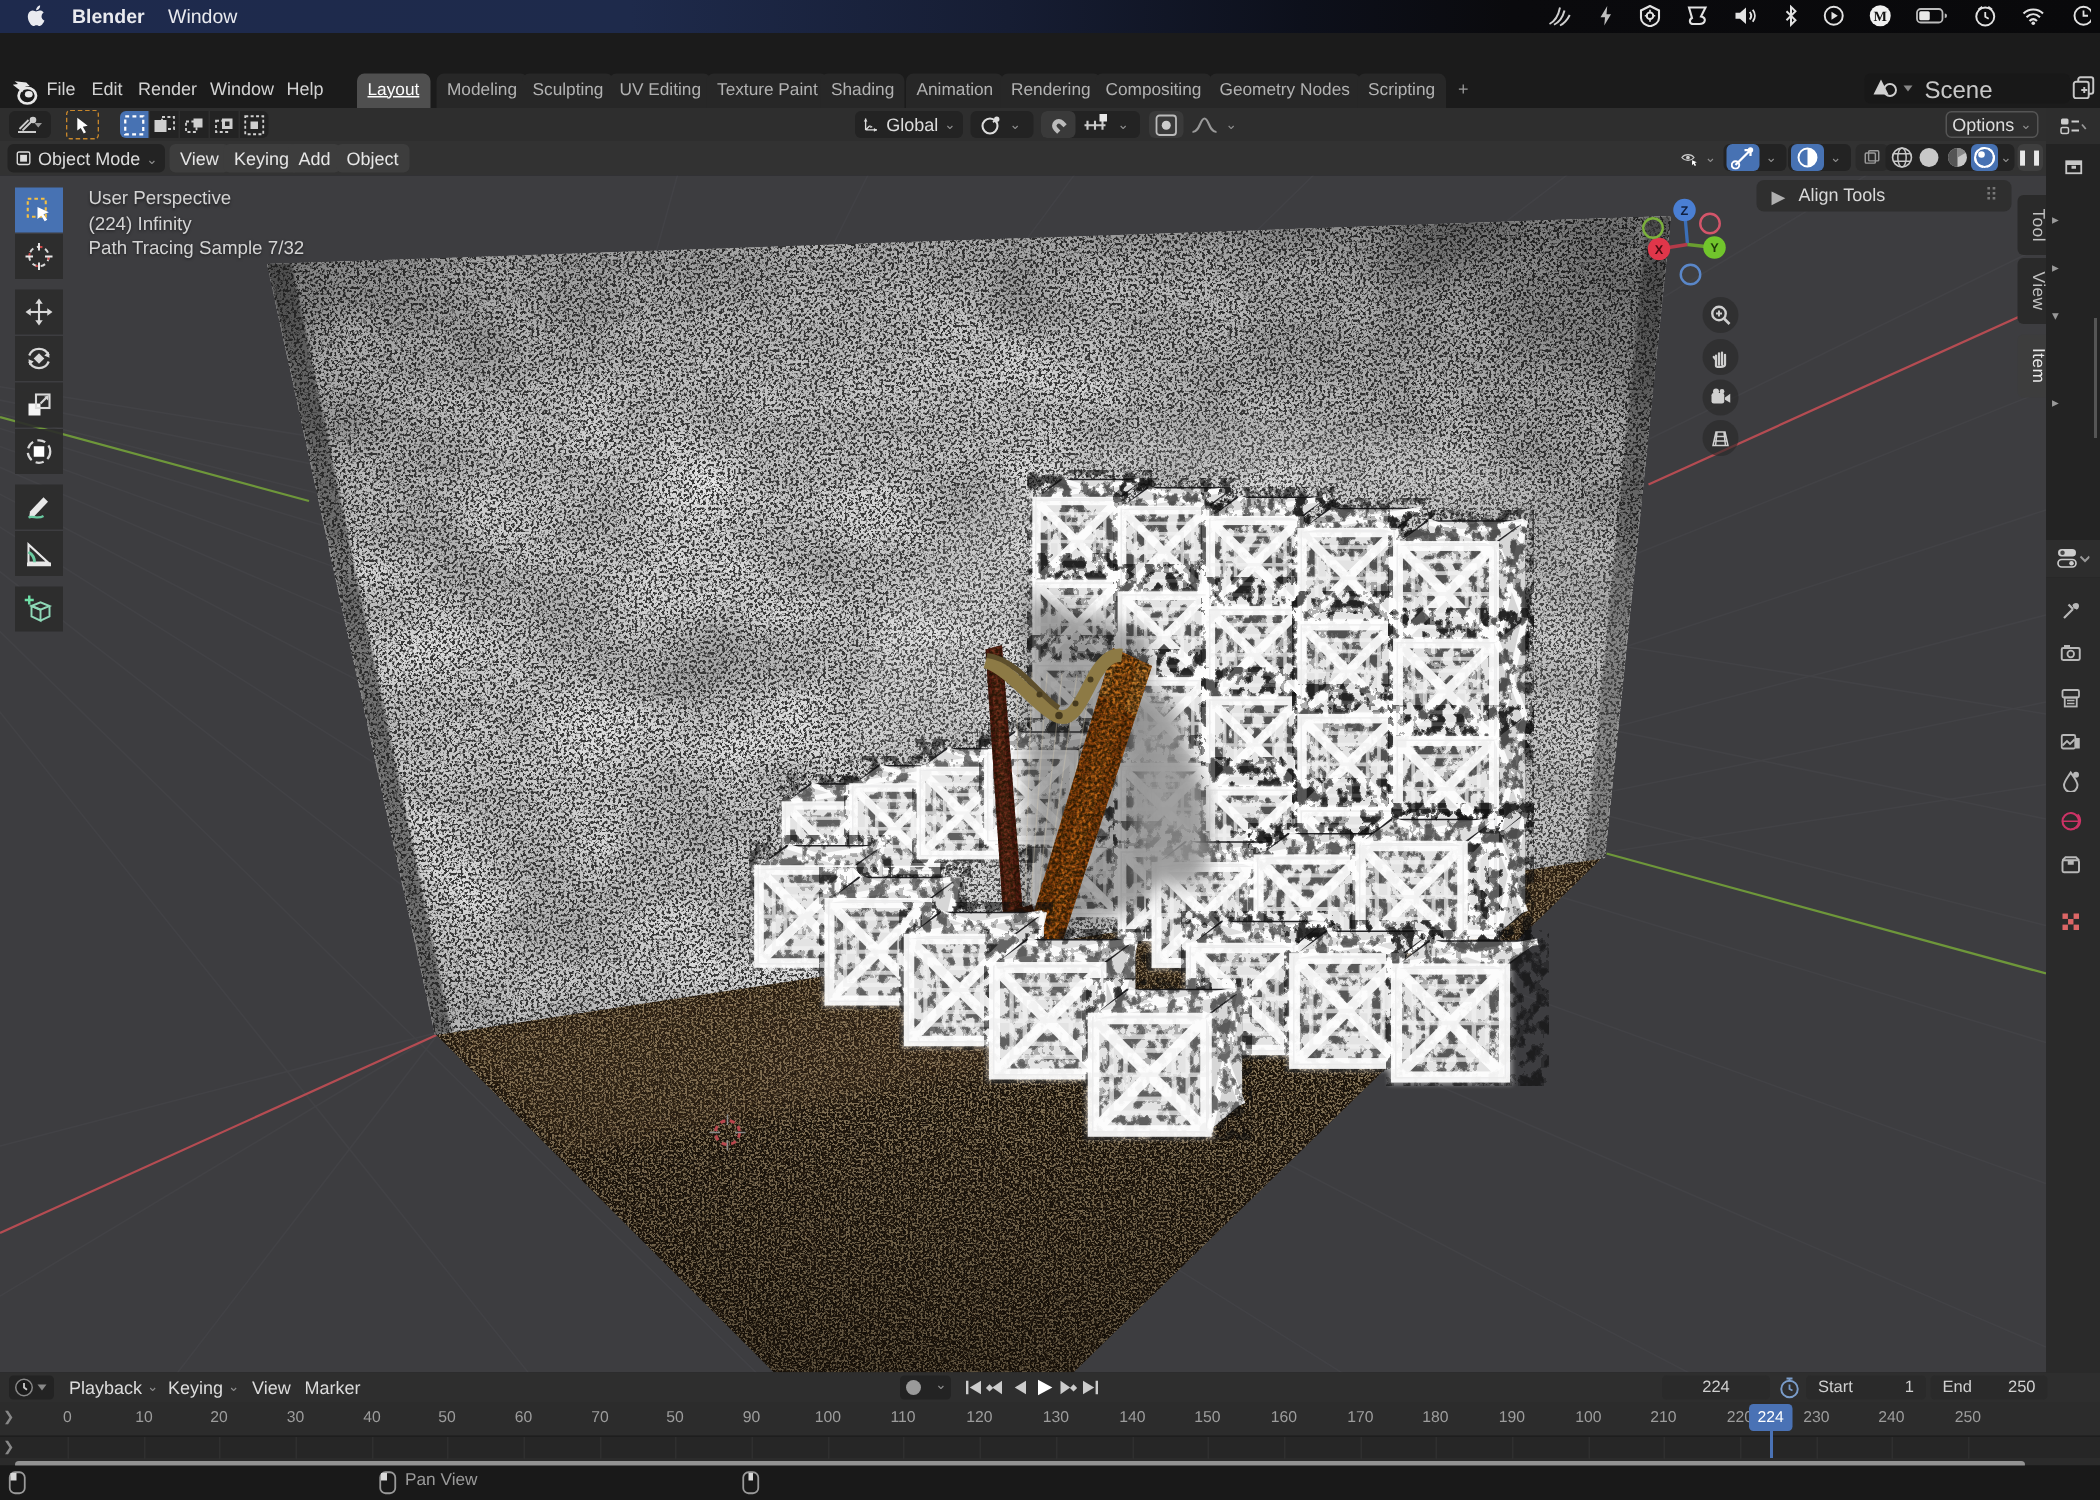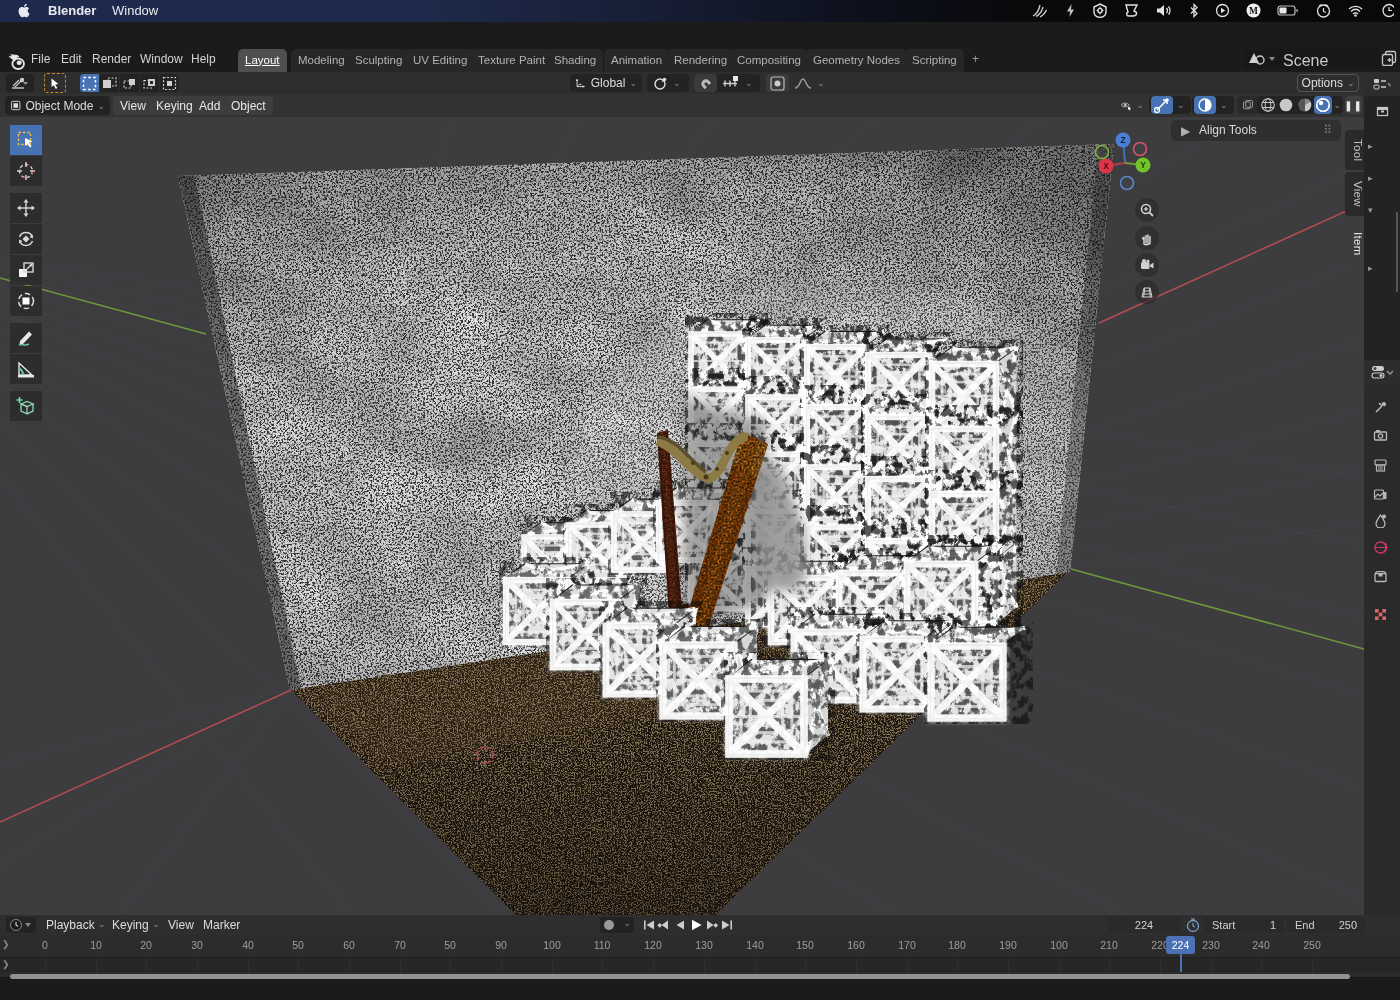--- a/index.html
+++ b/index.html
@@ -1273,20 +1273,21 @@
 <rect x="750.3" y="583.3" width="32.3" height="32.3" fill="none"></rect>
 <line x1="729.0" y1="599.5" x2="804.0" y2="599.5"></line>
 </g>
 </g>
 <circle cx="485" cy="638" r="8" fill="none" stroke="#b8474e" stroke-width="2" stroke-dasharray="3.5 3"></circle>
 <line x1="473" y1="638" x2="480" y2="638" stroke="#8a8a8a" stroke-width="1"></line>
 <line x1="490" y1="638" x2="497" y2="638" stroke="#8a8a8a" stroke-width="1"></line>
 <line x1="485" y1="626" x2="485" y2="633" stroke="#8a8a8a" stroke-width="1"></line>
 <line x1="485" y1="643" x2="485" y2="650" stroke="#8a8a8a" stroke-width="1"></line>
 </svg>
+  <div id="vptext">User Perspective<br>(224) Infinity<br>Path Tracing Sample 7/32</div>
   <div id="toolbar">
         <div class="tbtn active" style="top:8px">
           <svg width="20" height="20" viewBox="0 0 20 20" style="" xmlns="http://www.w3.org/2000/svg">
             <rect x="2.5" y="2.5" width="12" height="12" fill="none" stroke="#f5c043" stroke-width="1.4" stroke-dasharray="2.4 2"></rect>
             <path d="M9 8 L16.5 11.5 L13 12.8 L15.5 16.5 L13.8 17.5 L11.5 13.8 L9 16 Z" fill="#fff"></path>
           </svg>
         </div>
         <div class="tbtn" style="top:39px">
           <svg width="20" height="20" viewBox="0 0 20 20" style="" xmlns="http://www.w3.org/2000/svg">
             <circle cx="10" cy="10" r="6.5" fill="none" stroke="#d8d8d8" stroke-width="1.3" stroke-dasharray="3.2 2.6"></circle>
@@ -1574,13 +1575,28 @@
         <div class="tick" style="left:1261px"></div>
         <div class="tick" style="left:1312px"></div>
       </div>
   <div id="playhead">224</div>
   <div id="phline"></div>
   <div id="tlscroll"></div>
   <div style="position:absolute;left:2px;top:24px;color:#888;font-size:9px">❯</div>
   <div style="position:absolute;left:2px;top:44px;color:#888;font-size:9px">❯</div>
 </div>
 
+<div id="statusbar" class="abs">
+  <div style="position:absolute;left:5px;top:3px"><svg width="13" height="17" viewBox="0 0 13 17" style="" xmlns="http://www.w3.org/2000/svg">
+          <rect x="1.5" y="1.5" width="10" height="14" rx="3.5" fill="none" stroke="#9a9a9a" stroke-width="1.2"></rect>
+          <path d="M2 2 h4 v5 h-4 z" fill="#d8d8d8"></path>
+        </svg></div>
+  <div style="position:absolute;left:252px;top:3px"><svg width="13" height="17" viewBox="0 0 13 17" style="" xmlns="http://www.w3.org/2000/svg">
+          <rect x="1.5" y="1.5" width="10" height="14" rx="3.5" fill="none" stroke="#9a9a9a" stroke-width="1.2"></rect>
+          <path d="M2 2 h4 v5 h-4 z" fill="#d8d8d8"></path>
+        </svg></div>
+  <div style="position:absolute;left:270px;top:4px">Pan View</div>
+  <div style="position:absolute;left:494px;top:3px"><svg width="13" height="17" viewBox="0 0 13 17" style="" xmlns="http://www.w3.org/2000/svg">
+          <rect x="1.5" y="1.5" width="10" height="14" rx="3.5" fill="none" stroke="#9a9a9a" stroke-width="1.2"></rect>
+          <rect x="5" y="2" width="3" height="5" fill="#d8d8d8"></rect>
+        </svg></div>
+</div>
 
 </div>
 </body></html>

